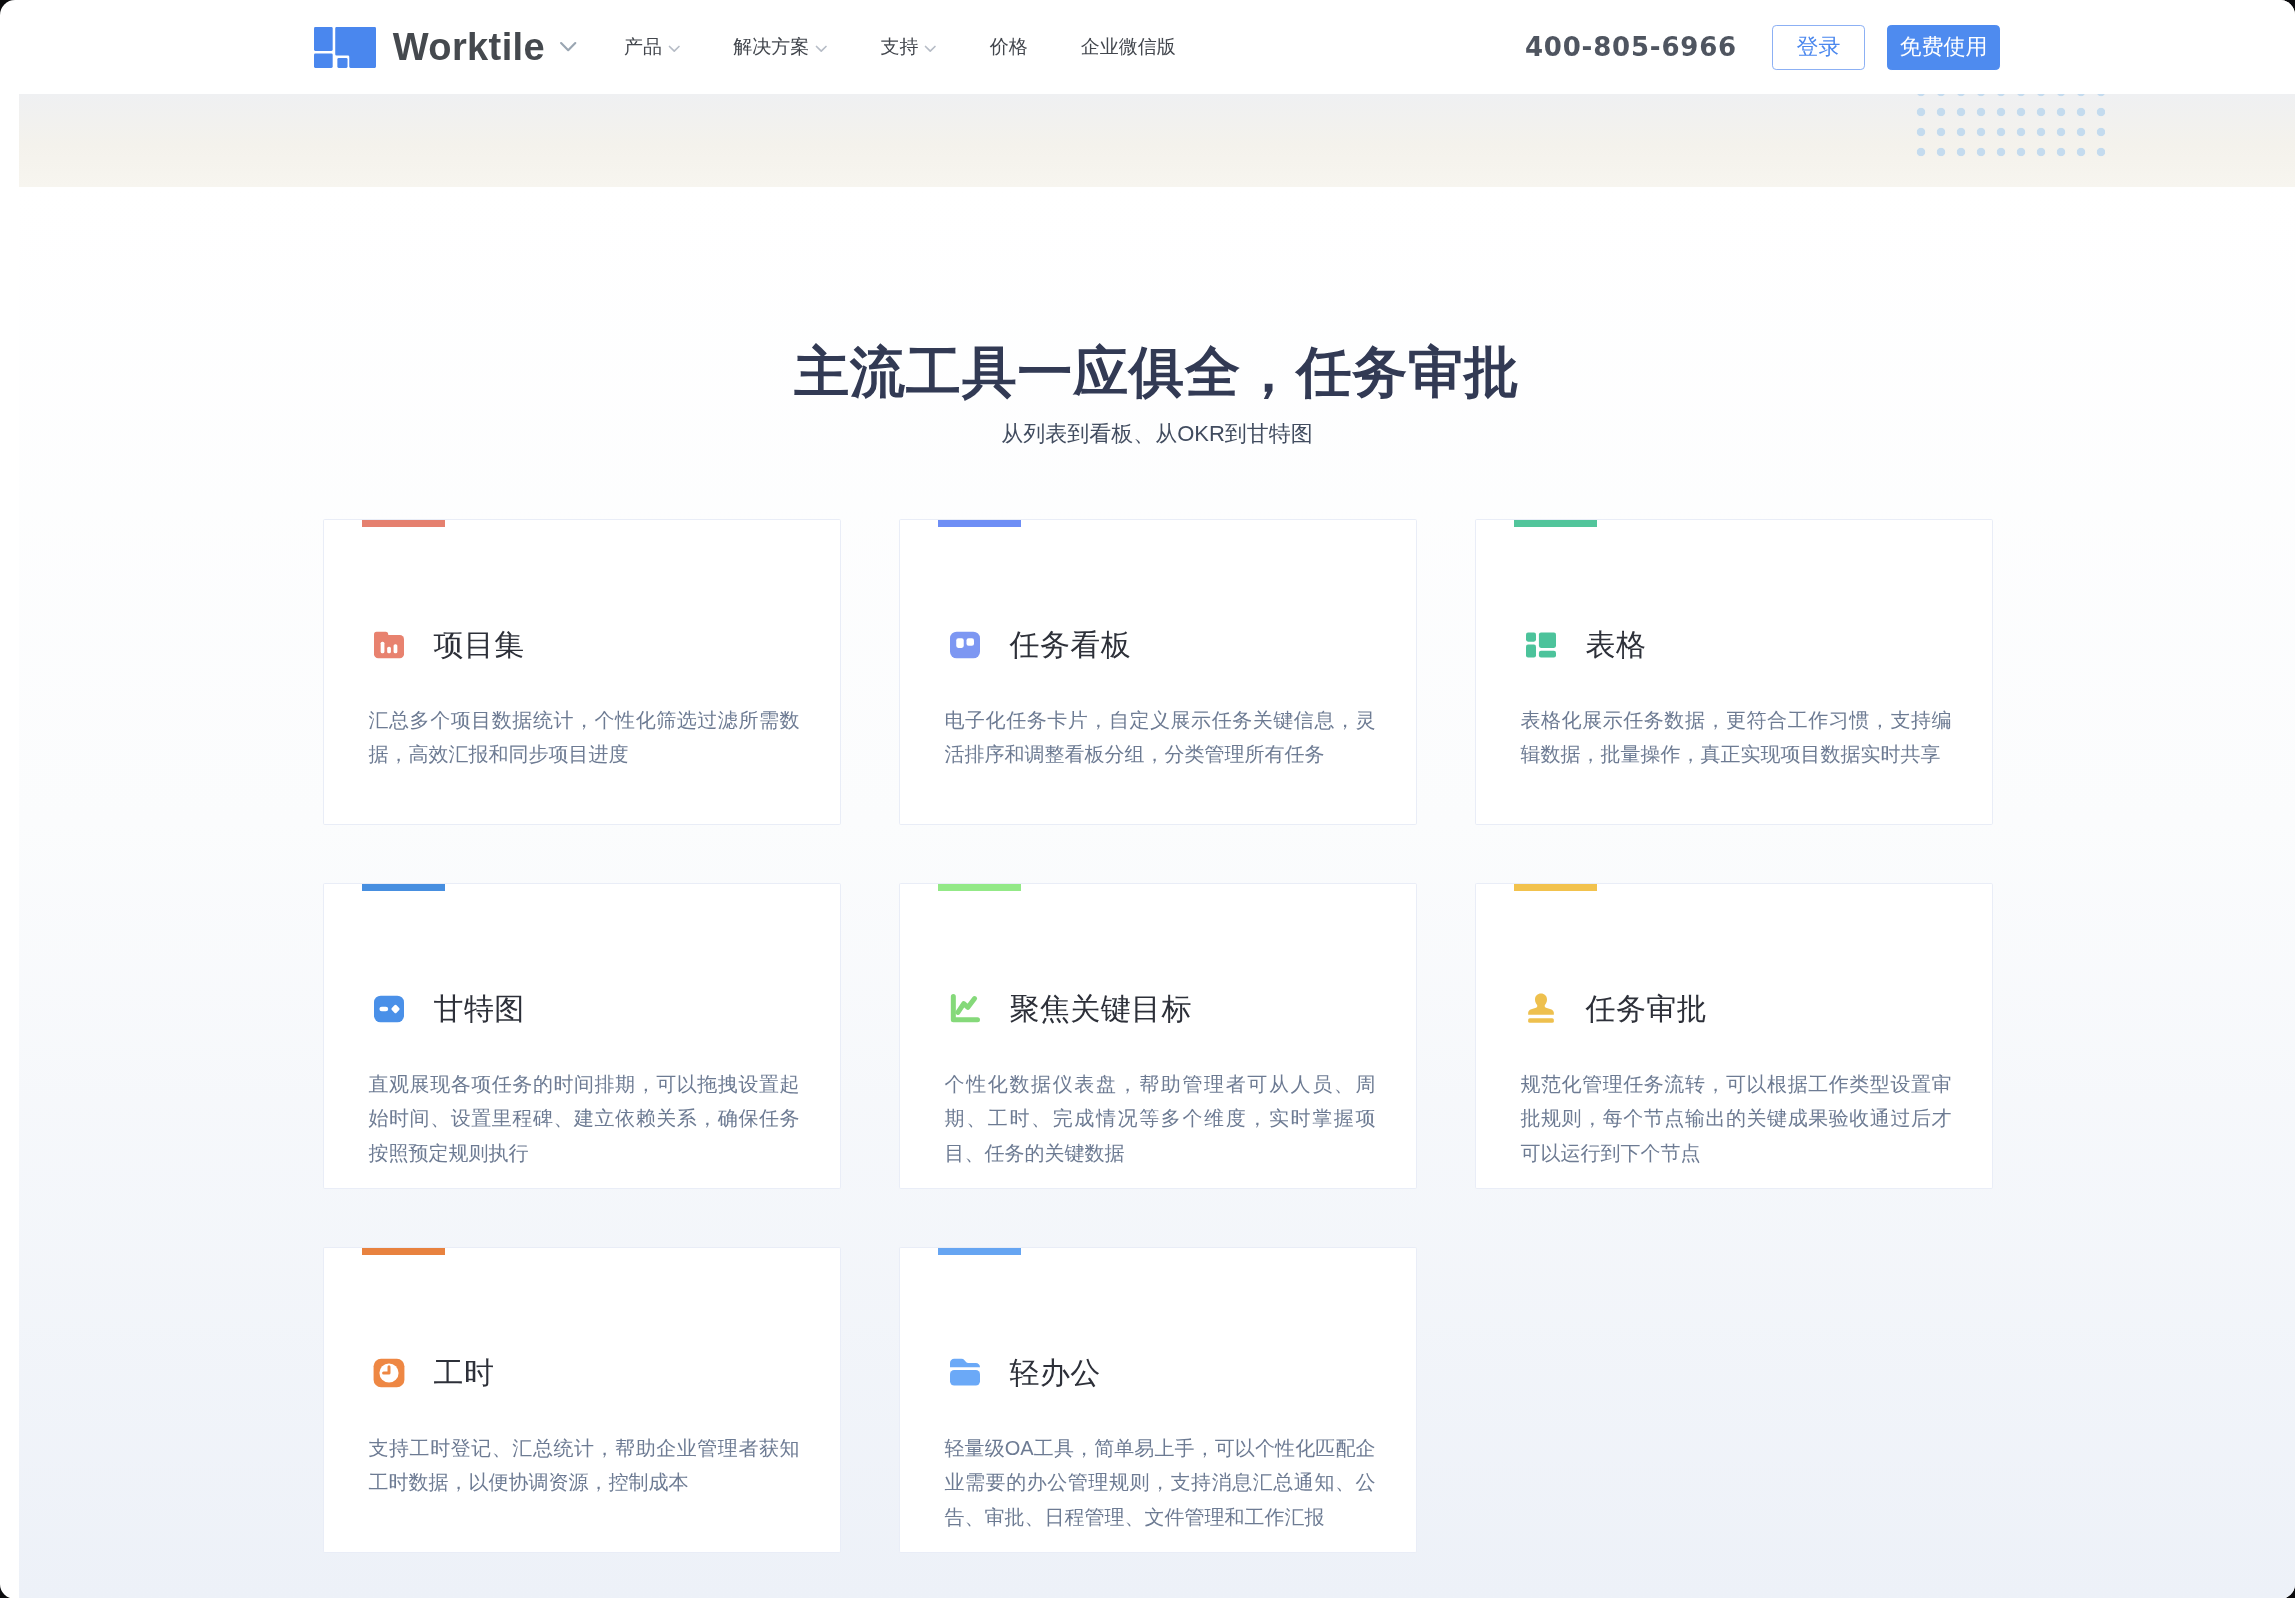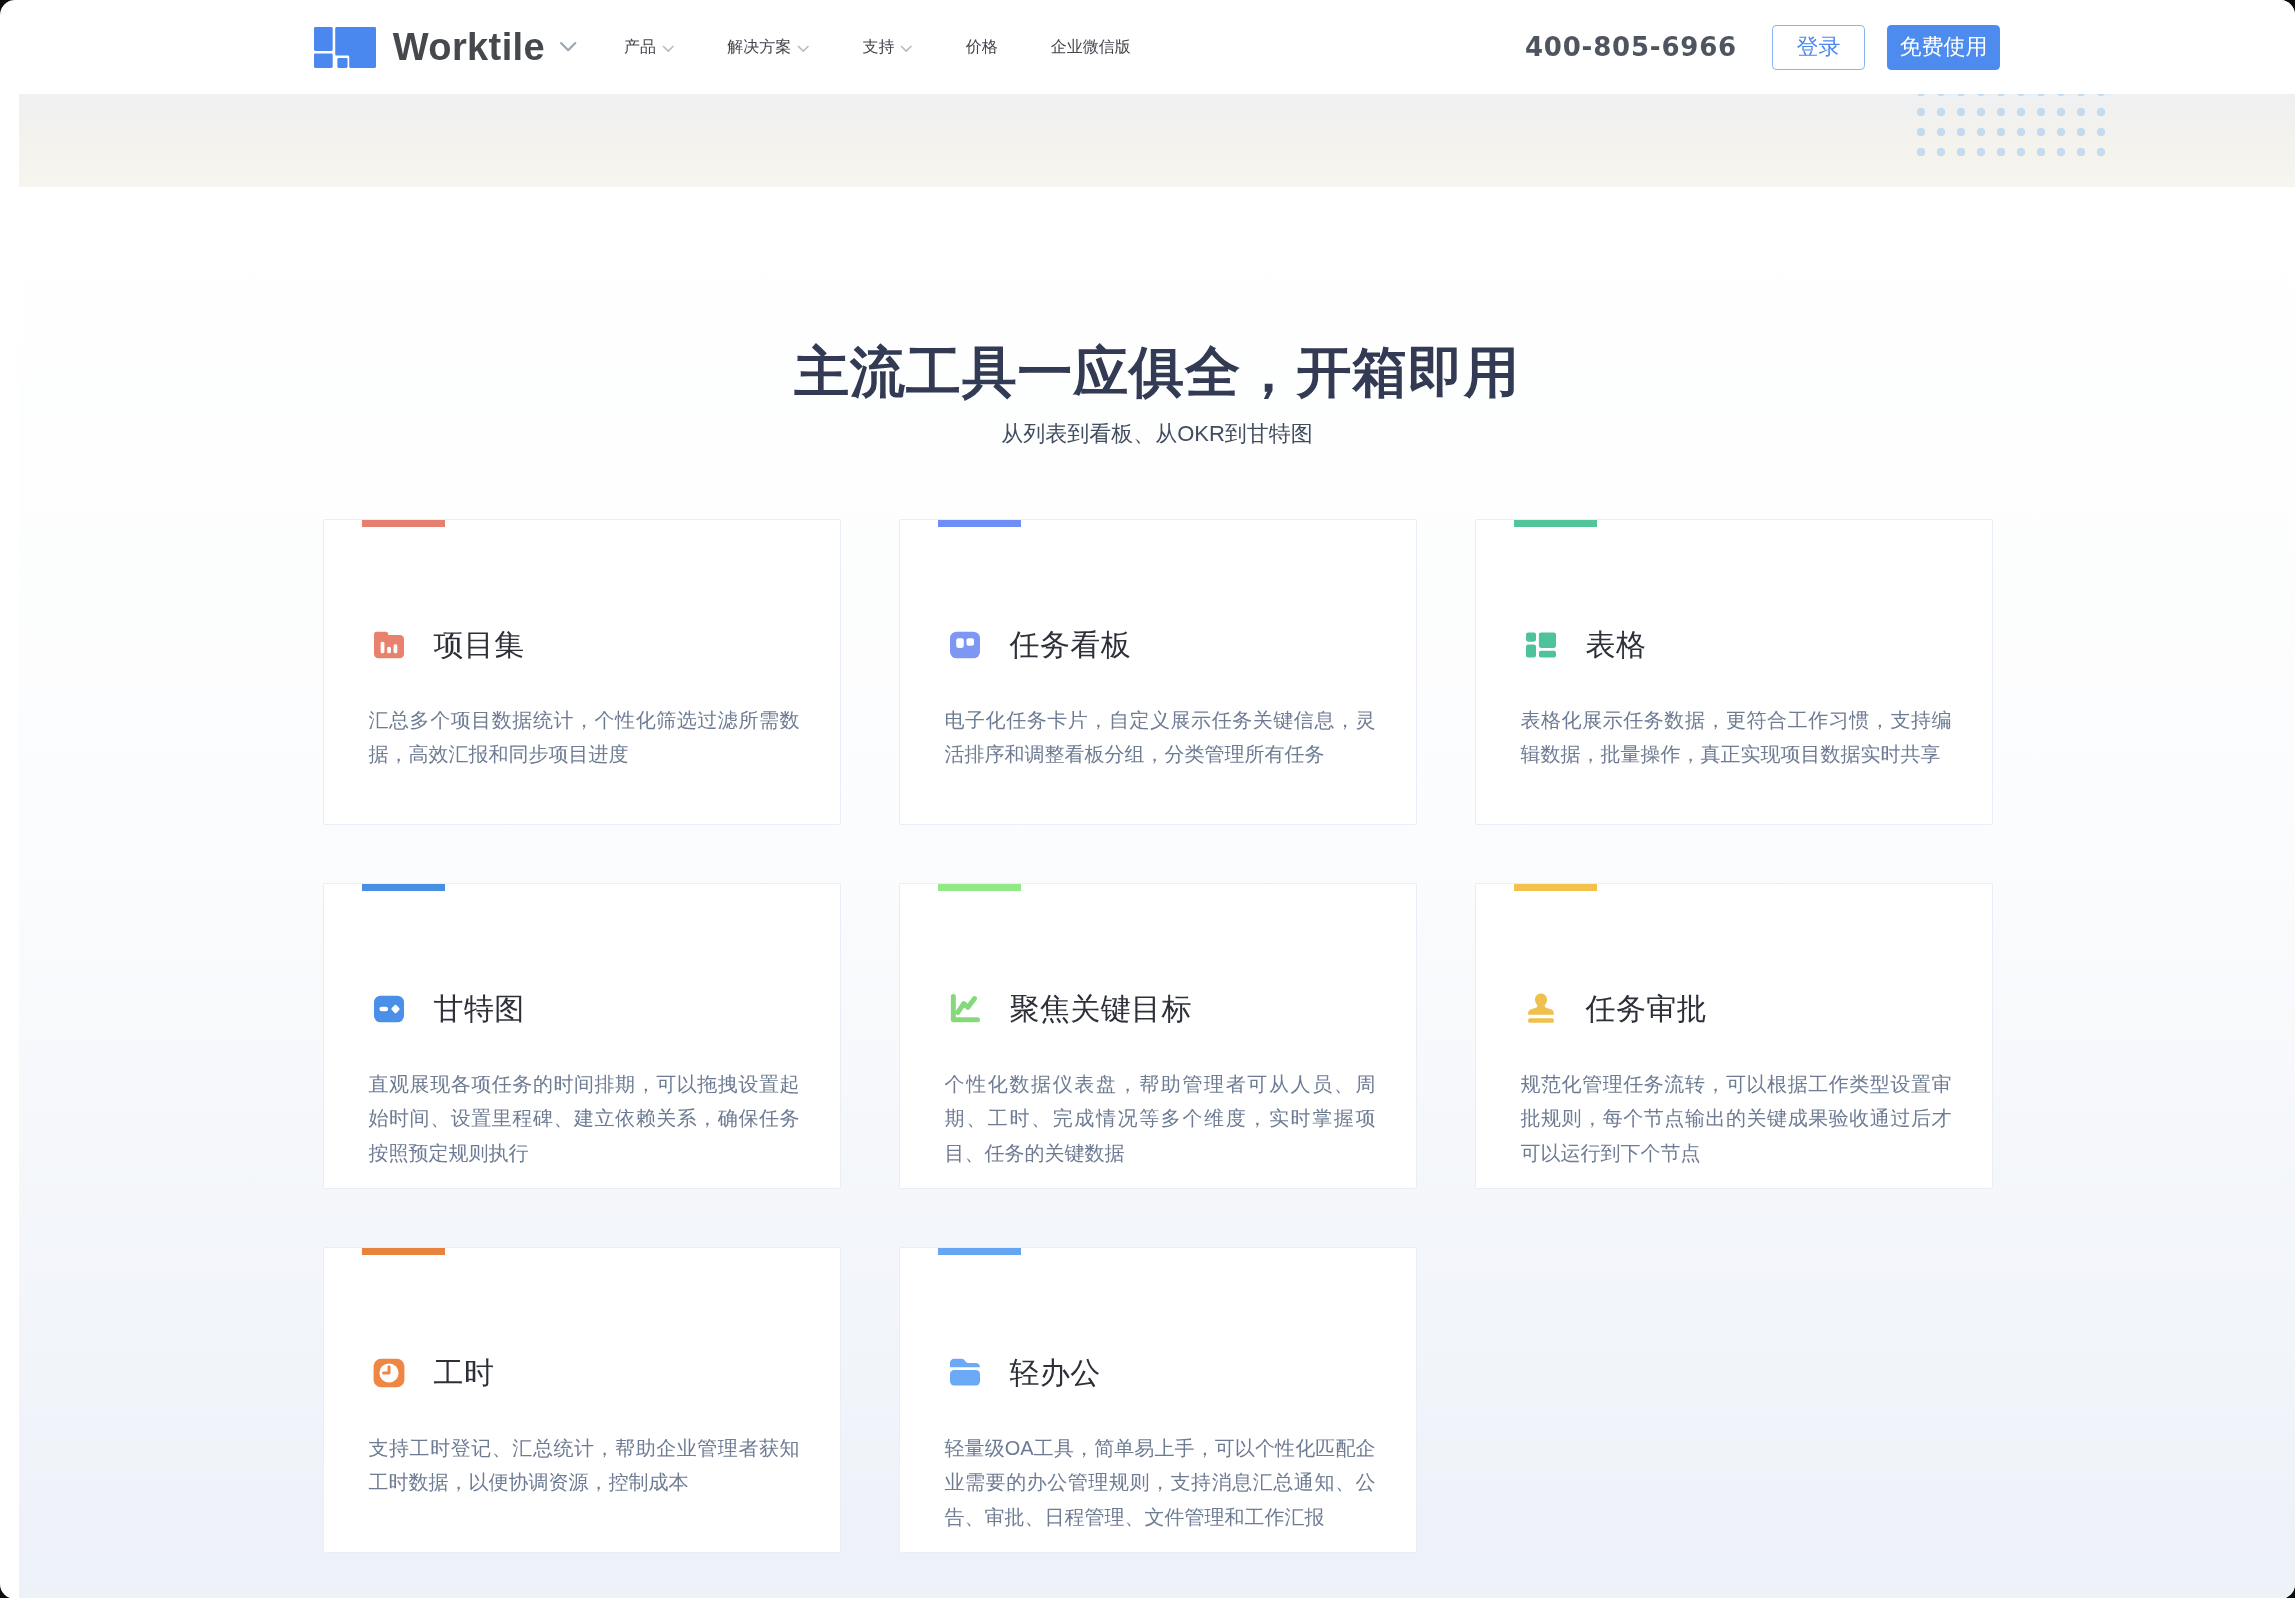--- a/index.html
+++ b/index.html
@@ -16,21 +16,21 @@
 
   
   .nav { height: 94px; background: #fff; display: flex; align-items: center; position: relative; z-index: 3; }
   .nav-inner { display: flex; align-items: center; width: 1686px; margin: 0 auto; }
   .brand { display: flex; align-items: center; cursor: pointer; }
   .brand-mark { width: 62px; height: 41px; display: block; }
   .brand-name { font-size: 38px; font-weight: 600; color: #45494e; letter-spacing: 0.4px; margin-left: 16.7px; }
   .brand-caret { margin-left: 13.4px; display: flex; align-items: center; }
 
   .menu { display: flex; align-items: center; gap: 53px; margin-left: 47px; }
-  .menu-item { display: flex; align-items: center; gap: 5.8px; font-size: 16px; color: var(--nav_text, #42464d); cursor: pointer; white-space: nowrap; }
+  .menu-item { display: flex; align-items: center; gap: 5.8px; font-size: 19px; color: var(--nav_text, #42464d); cursor: pointer; white-space: nowrap; }
   .menu-item svg { margin-top: 3.3px; }
 
   .nav-right { margin-left: auto; display: flex; align-items: center; }
   .phone { font-size: 26px; font-weight: 700; color: var(--phone_text, #4f5560); letter-spacing: 0.8px; margin-right: 35px; font-family: "DejaVu Sans", sans-serif; }
   .btn { height: 45px; border-radius: 4.2px; font-size: 22px; display: inline-flex; align-items: center; justify-content: center; cursor: pointer; }
   .btn-login { width: 93px; background: #fff; border: 0.8px solid #8cb0f4; color: var(--brand_blue, #4a87ee); margin-right: 22px; }
   .btn-cta { width: 113px; background: var(--cta_bg, #4e8bef); border: 0.8px solid var(--cta_bg, #4e8bef); color: #fff; }
 
   
   .band {
@@ -136,21 +136,21 @@
         <button class="btn btn-cta">免费使用</button>
       </div>
     </div>
   </header>
 
   <div class="band">
     <div class="dot-grid"></div>
   </div>
 
   <main class="main">
-    <h1 class="hero-title">主流工具一应俱全，开箱即用</h1>
+    <h1 class="hero-title">主流工具一应俱全，任务审批</h1>
     <p class="hero-subtitle">从列表到看板、从OKR到甘特图</p>
 
     <div class="grid">
 
       <article class="card" style="--accent: #e5806f; --icon-color: #e8826f;">
         <span class="accent"></span>
         <div class="card-head">
           <span class="icon">
             <svg viewBox="0 0 48 48">
                 <g fill="currentColor">

